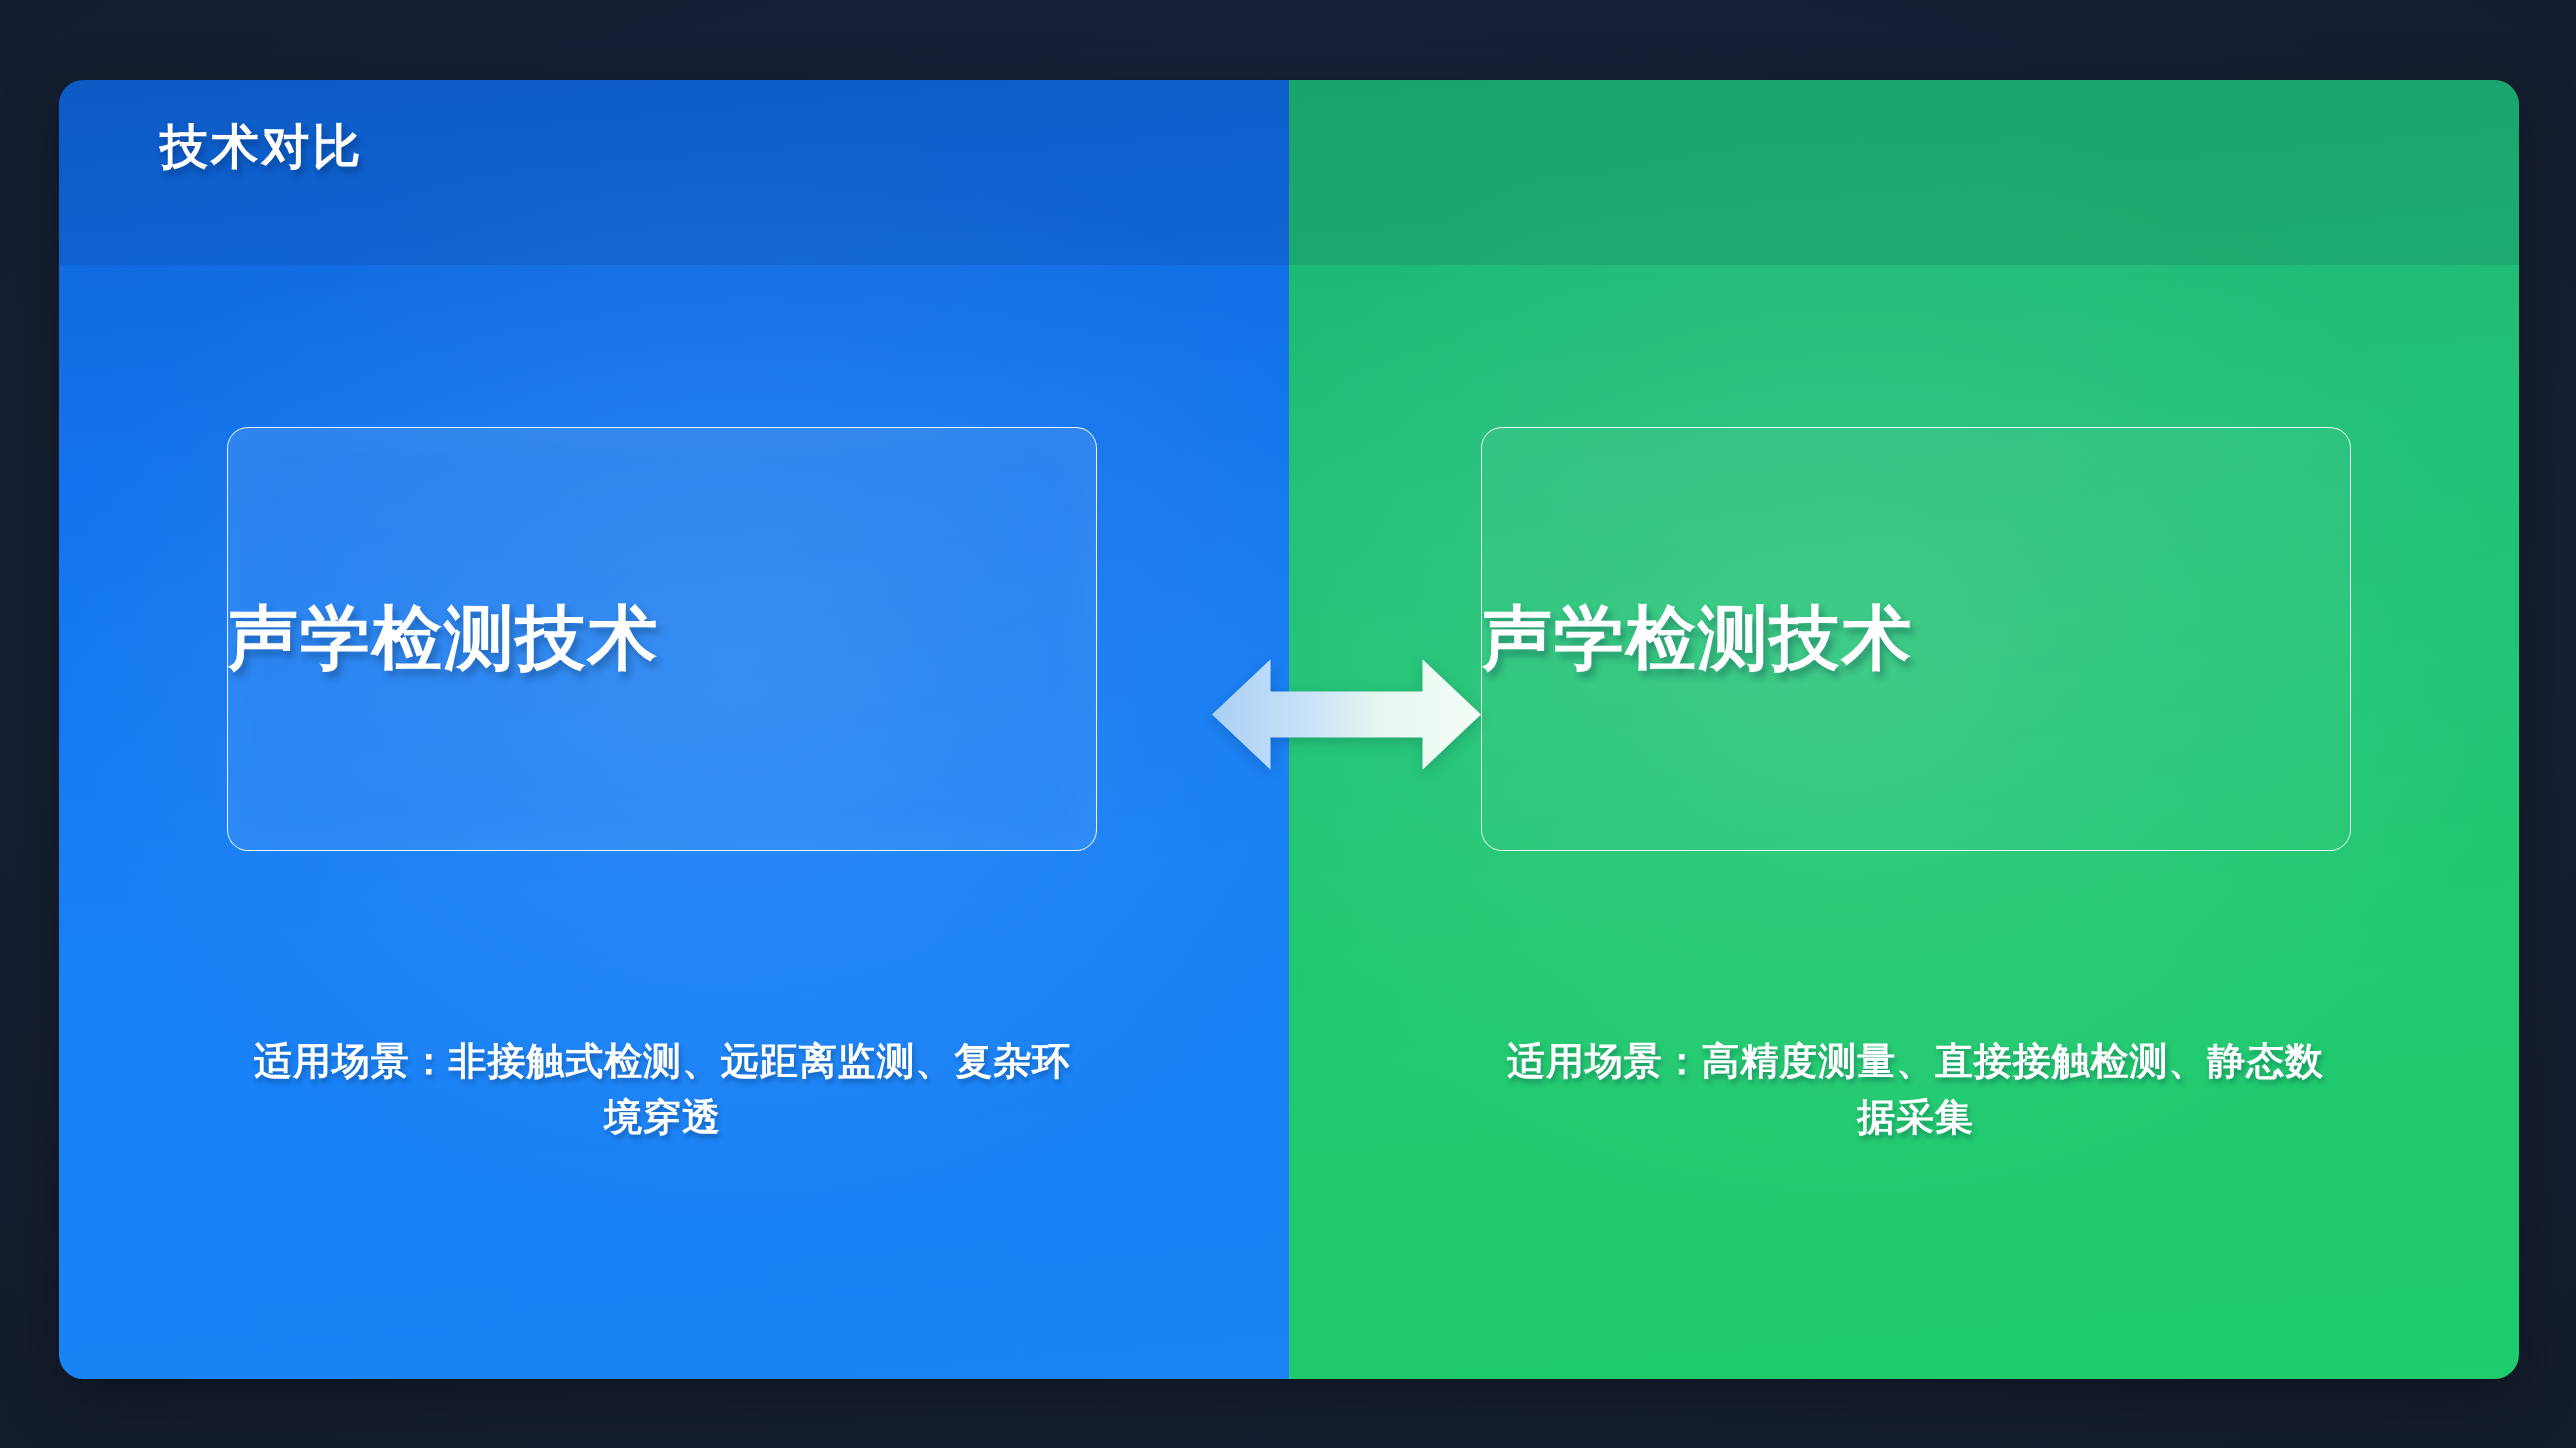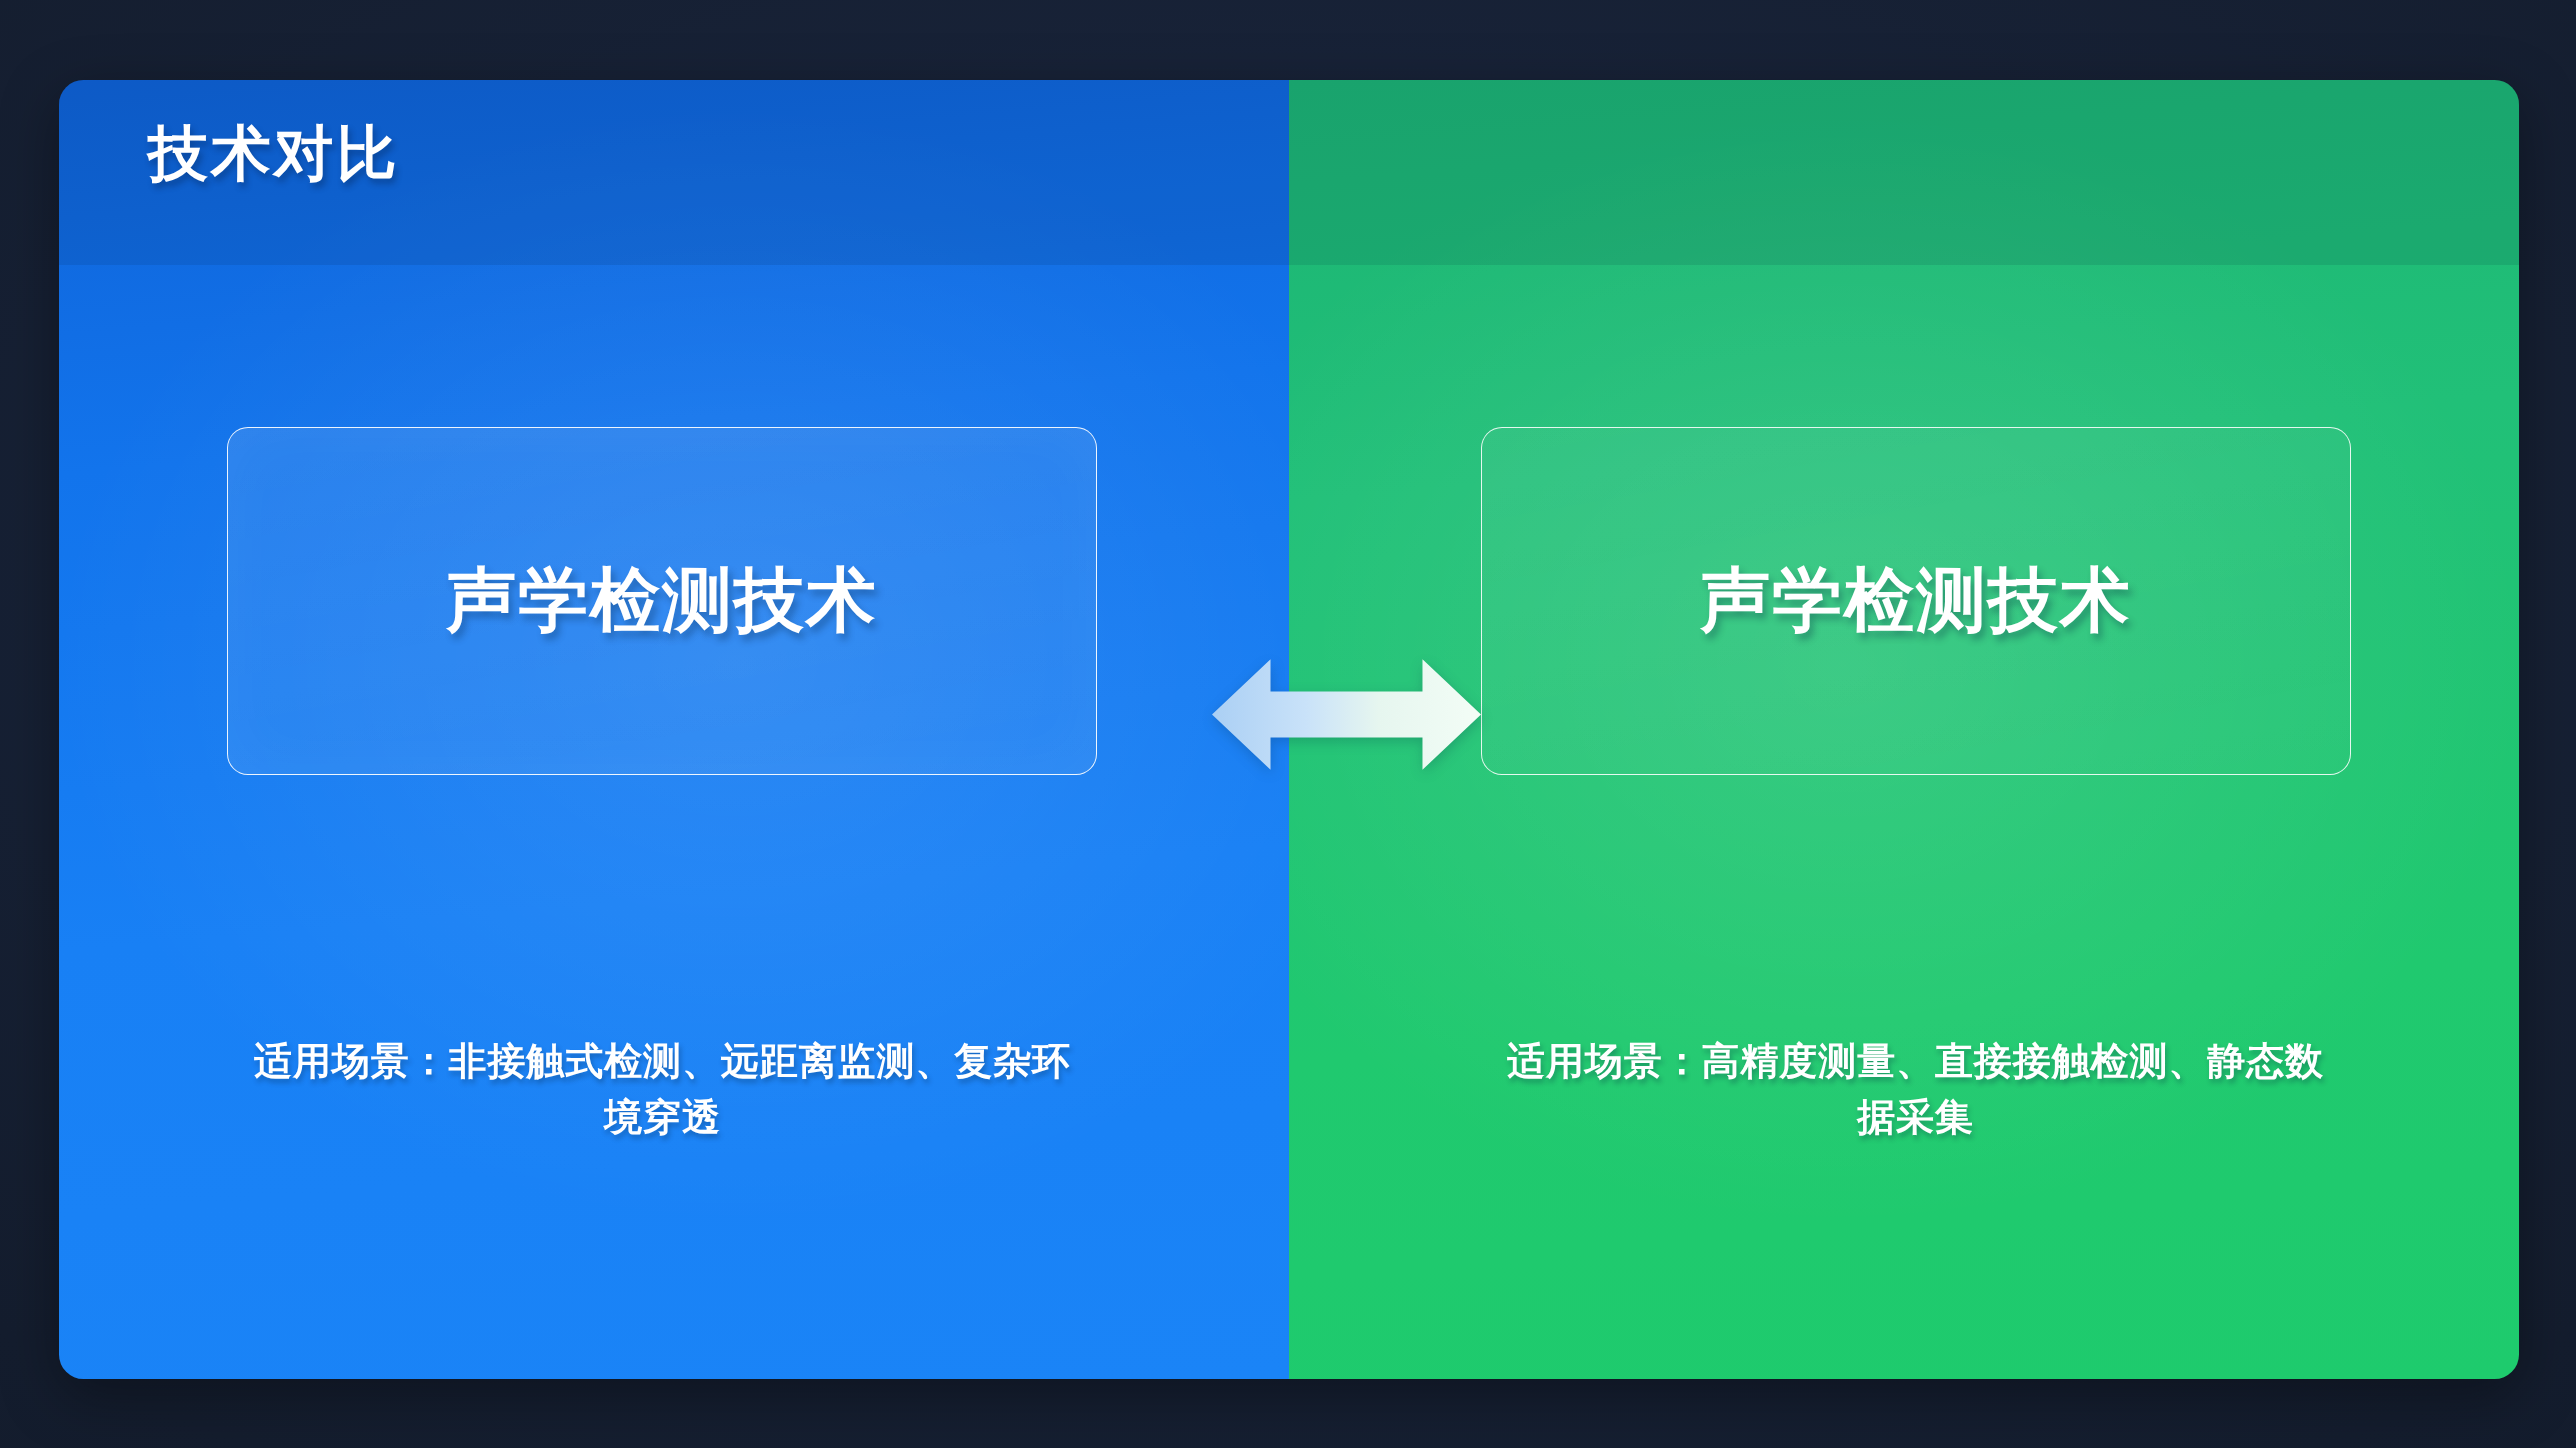--- a/index.html
+++ b/index.html
@@ -64,42 +64,42 @@
     width: 100%;
     height: 185px;
     background: rgba(0, 18, 48, 0.10);
     pointer-events: none;
     z-index: 2;
   }
 
   
   #page-title {
     position: absolute;
-    left: 89px;
+    left: 101px;
     top: 40px;
     z-index: 3;
     color: #ffffff;
-    font-size: 60px;
+    font-size: 48px;
     font-weight: bold;
     letter-spacing: 2.8px;
     line-height: 1.12;
     text-shadow: 2.8px 4.7px 6.6px rgba(0, 24, 60, 0.33);
     white-space: nowrap;
   }
 
   
   .tech-card {
     position: absolute;
     top: 347px;
     width: 870px;
-    height: 348px;
+    height: 424px;
     border-radius: 21px;
     display: flex;
     align-items: center;
-    justify-content: center;
+    justify-content: flex-start;
     z-index: 3;
   }
 
   #tech-card-left {
     left: 168px;
     border: 1.9px solid rgba(255,255,255,0.92);
     background: linear-gradient(170deg, rgba(255,255,255,0.085) 0%, rgba(255,255,255,0.045) 100%);
     box-shadow: inset 0 0 66px rgba(255,255,255,0.05);
   }
 

